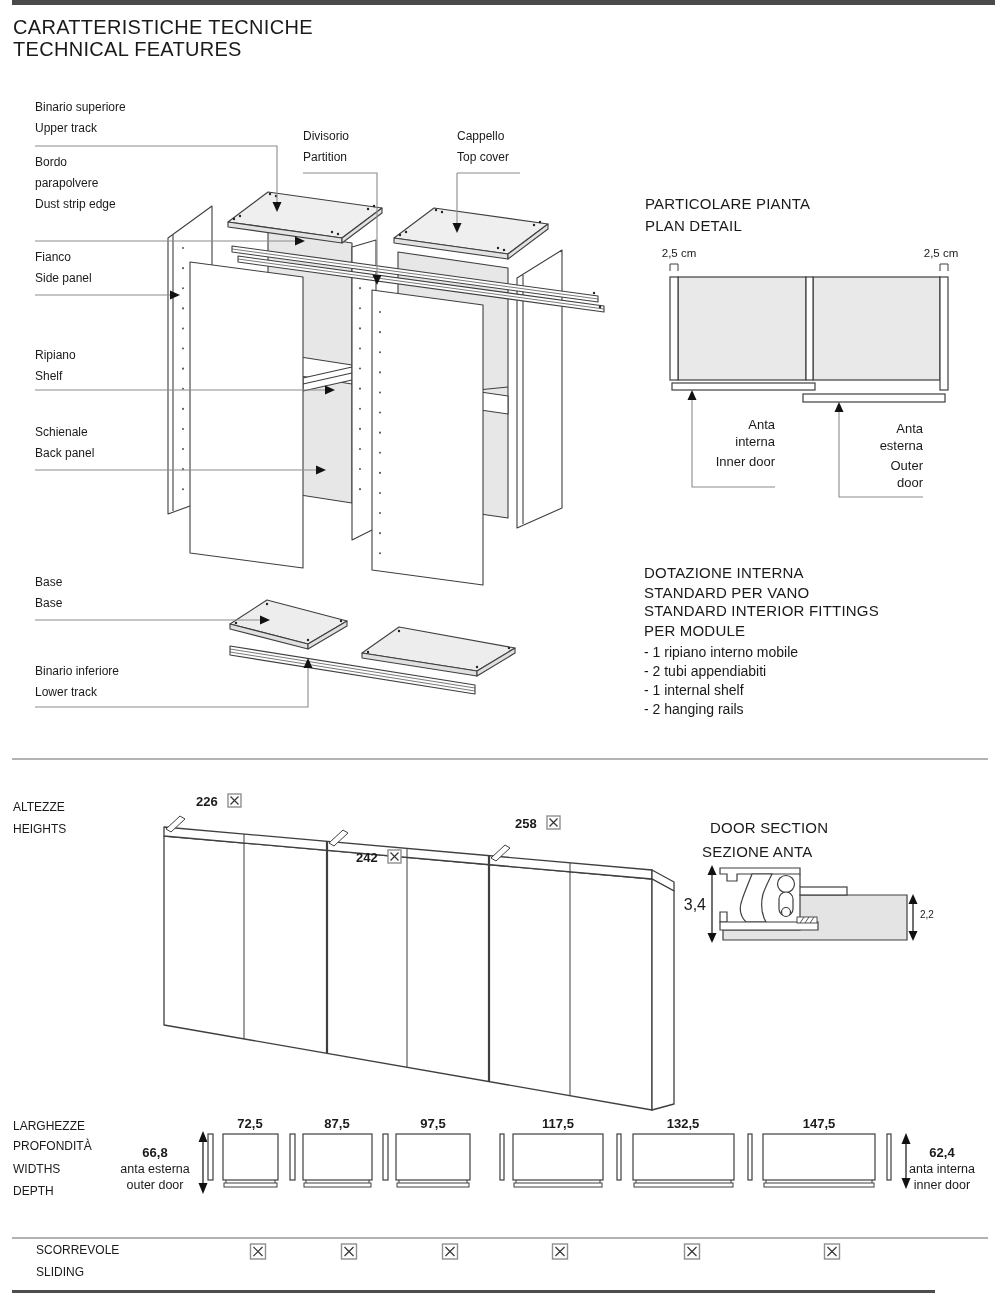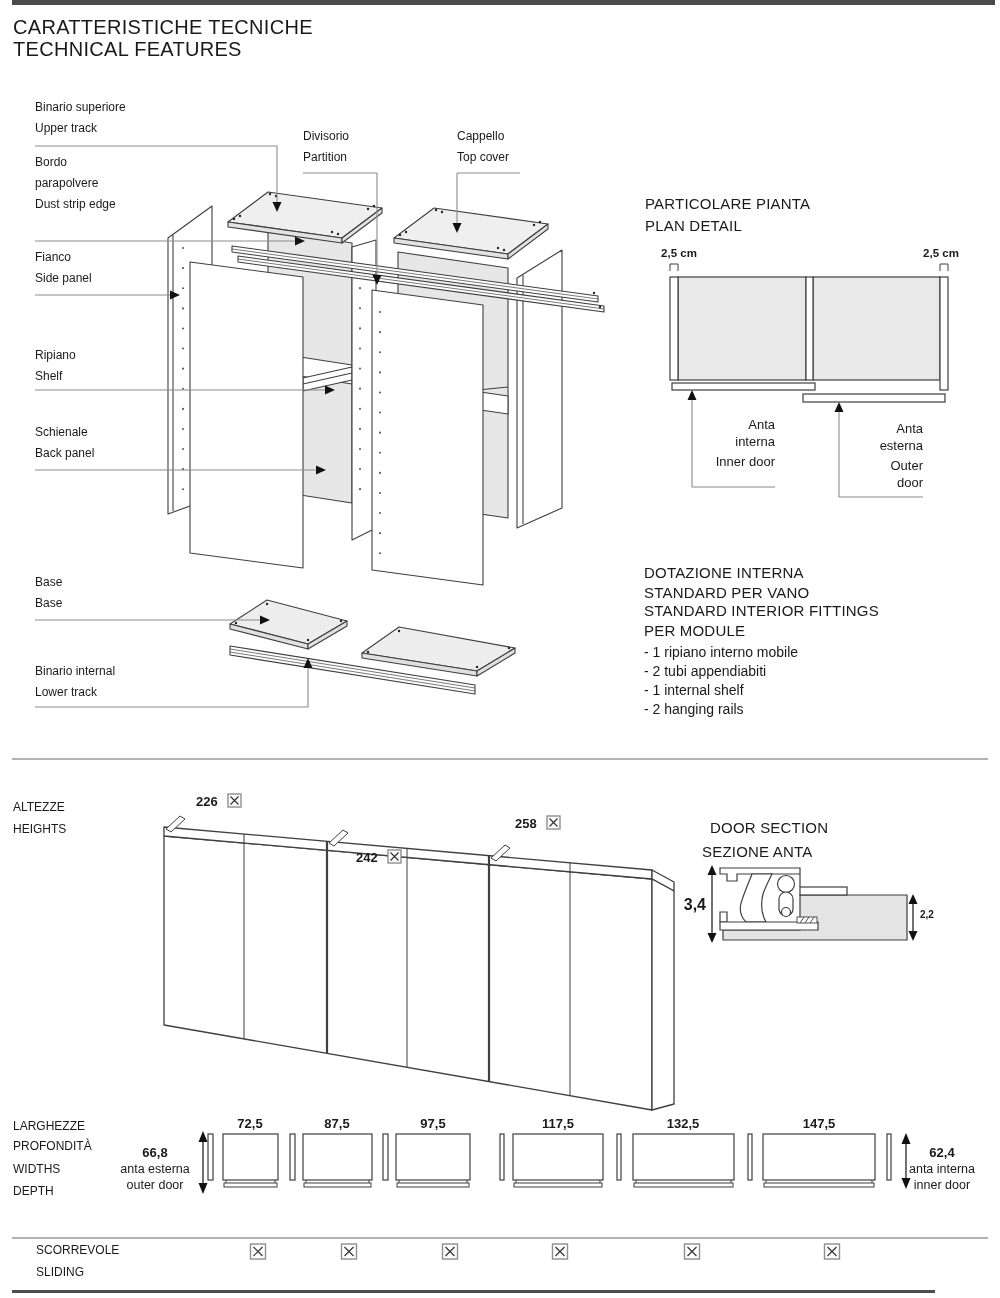--- a/index.html
+++ b/index.html
@@ -7,21 +7,21 @@
     width:1000px;height:1298px;position:relative;background:#fff;
     font-family:"Liberation Sans",sans-serif;color:#1a1a1a;overflow:hidden;
   }
   .abs{position:absolute}
   .t-head{font-size:20px;line-height:22px;letter-spacing:.3px}
   .t-sec{font-size:15px;line-height:22px;letter-spacing:.2px}
   .t-lbl{font-size:12px;line-height:21px}
   .t-list{font-size:14px;line-height:19px}
   .t-sm{font-size:13px;line-height:17px}
   .t-xs{font-size:12.5px;line-height:16px}
-  .t-dim{font-size:11.5px;font-weight:700}
+  .t-dim{font-size:11.5px;font-weight:400}
   .em{}
   .b{font-weight:700}
   .ctr{text-align:center}
   .rt{text-align:right}
   svg{position:absolute;left:0;top:0}
 </style>
 </head>
 <body>
 
 <svg width="1000" height="1298" viewBox="0 0 1000 1298">
@@ -354,21 +354,21 @@
 </div>
 <div class="abs t-lbl" style="left:35px;top:422px">
   <div>Schienale</div>
   <div class="em">Back panel</div>
 </div>
 <div class="abs t-lbl" style="left:35px;top:572px">
   <div>Base</div>
   <div class="em">Base</div>
 </div>
 <div class="abs t-lbl" style="left:35px;top:661px">
-  <div>Binario internal</div>
+  <div>Binario inferiore</div>
   <div class="em">Lower track</div>
 </div>
 <div class="abs t-lbl" style="left:303px;top:126px">
   <div>Divisorio</div>
   <div class="em">Partition</div>
 </div>
 <div class="abs t-lbl" style="left:457px;top:126px">
   <div>Cappello</div>
   <div class="em">Top cover</div>
 </div>

